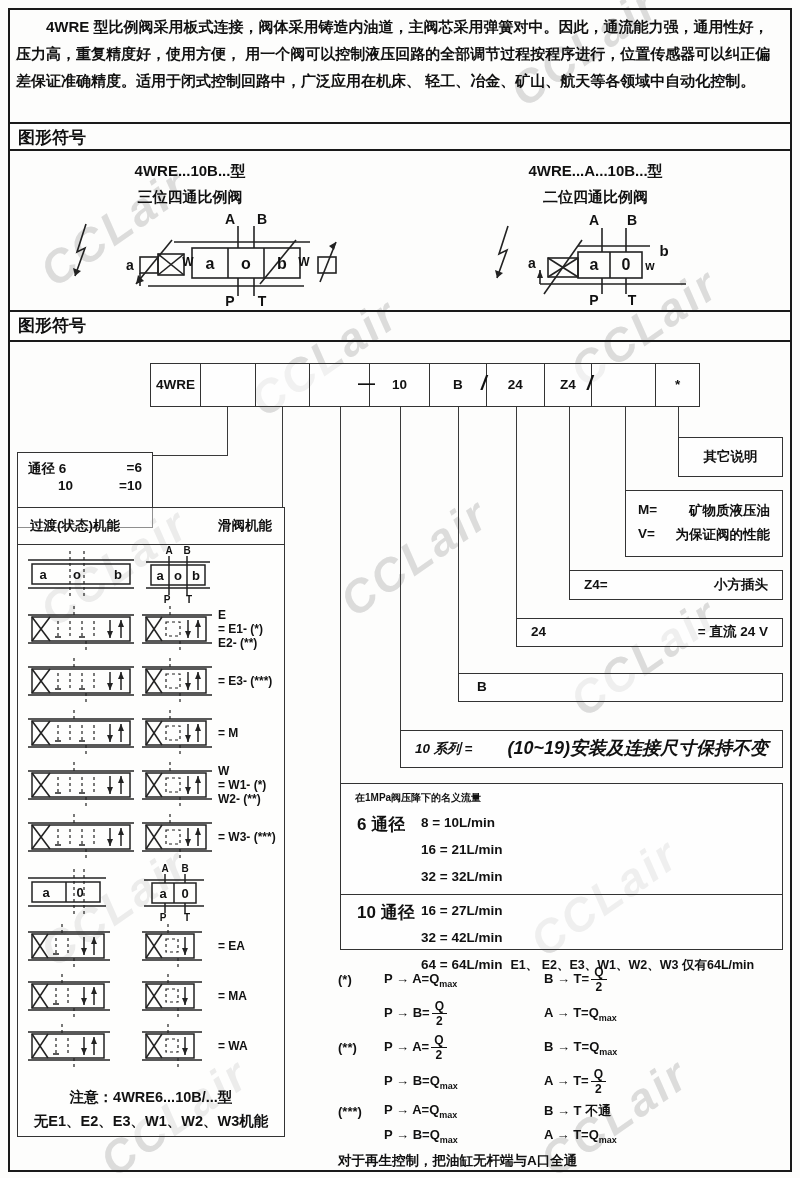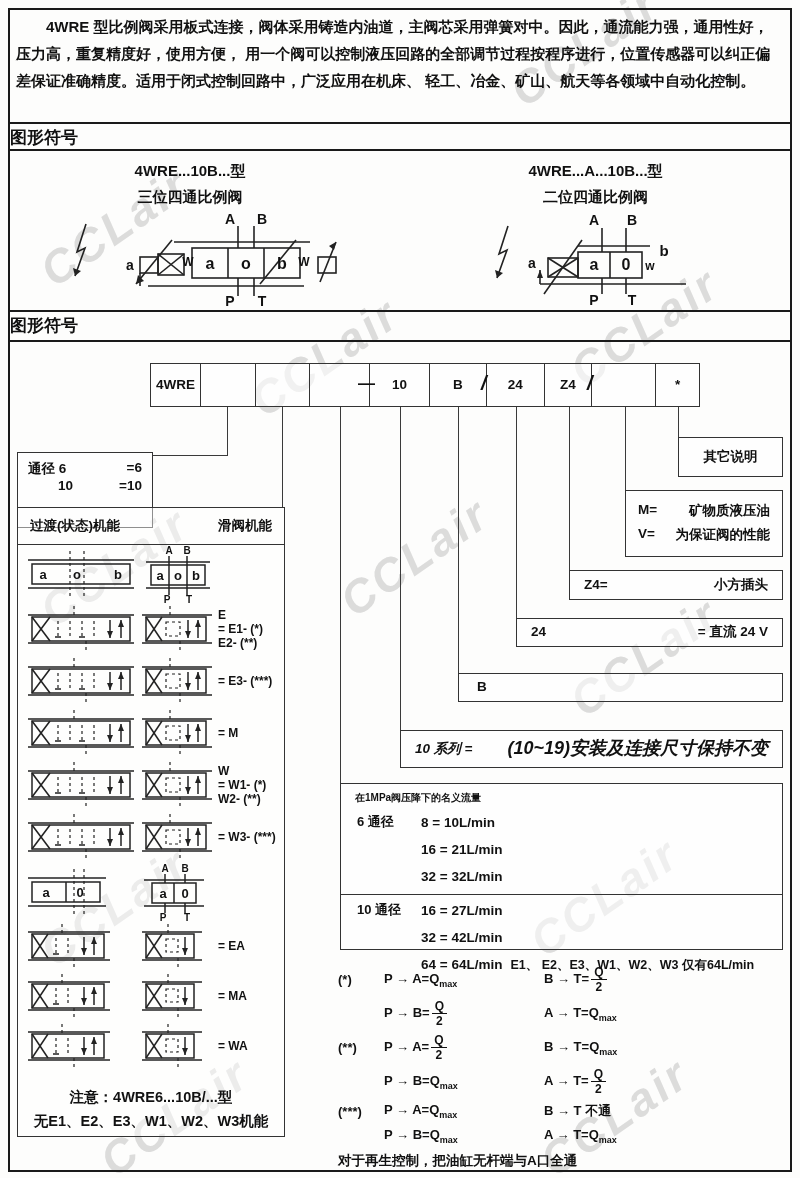--- a/index.html
+++ b/index.html
@@ -10,21 +10,21 @@
   .wmlayer{position:absolute;inset:0;z-index:0;}
   .wm{position:absolute;font-size:46px;font-weight:bold;font-style:italic;letter-spacing:3px;
       color:rgba(175,175,175,0.42);transform:rotate(-35deg);white-space:nowrap;}
   .page-border{position:absolute;left:8px;top:8px;width:780px;height:1160px;
       border:2px solid #1a1a1a;pointer-events:none;}
   
   .intro{left:16px;top:13px;width:770px;font-size:15px;line-height:27px;font-weight:600;}
   .intro .ind{padding-left:30px;}
   
   .band{left:10px;width:780px;height:29px;border-top:2px solid #1a1a1a;border-bottom:2px solid #1a1a1a;
-        font-size:17px;font-weight:bold;line-height:28px;padding-left:0;box-sizing:border-box;background:transparent;}
+        font-size:17px;font-weight:bold;line-height:28px;padding-left:8px;box-sizing:border-box;background:transparent;}
   
   .figtitle{text-align:center;font-size:15px;font-weight:bold;line-height:26px;}
   
   .vline{position:absolute;width:0;border-left:1.5px solid #3a3a3a;}
   .hline{position:absolute;height:0;border-top:1.5px solid #3a3a3a;}
   
   .coderow{left:150px;top:363px;width:550px;height:44px;border:1.5px solid #333;
            display:flex;box-sizing:border-box;background:rgba(255,255,255,.6);}
   .coderow .cell{border-right:1.5px solid #333;box-sizing:border-box;text-align:center;
            line-height:41px;font-size:13.5px;font-weight:bold;}
@@ -32,21 +32,21 @@
   .c1{width:50px;}.c2{width:55px;}.c3{width:55px;}.c4{width:60px;}.c5{width:60px;}
   .c6{width:57px;}.c7{width:58px;}.c8{width:48px;}.c9{width:64px;}.c10{width:43px;}
   .sep{position:absolute;font-size:17px;font-weight:bold;z-index:2;background:transparent;}
   
   .lbox{position:absolute;border:1.5px solid #333;box-sizing:border-box;font-size:13.5px;
         font-weight:bold;background:rgba(255,255,255,.55);}
   .rowflex{display:flex;justify-content:space-between;}
   
   .flow-title{padding:7px 0 2px 14px;font-size:10px;font-weight:bold;}
   .fgroup{position:relative;padding:2px 8px 4px 80px;}
-  .fgroup .glabel{position:absolute;left:16px;top:6px;font-size:13px;font-weight:bold;}
+  .fgroup .glabel{position:absolute;left:16px;top:6px;font-size:17px;font-weight:bold;}
   .fgroup .frowtx{font-size:13.5px;font-weight:bold;line-height:27px;white-space:nowrap;}
   .fgroup .fnote{font-size:12.5px;font-weight:bold;margin-left:8px;}
   .gdiv{border-top:1.5px solid #333;}
   
   .spool{left:17px;top:507px;width:268px;height:630px;border:1.5px solid #333;box-sizing:border-box;
          background:rgba(255,255,255,.45);}
   .sphead{height:37px;border-bottom:1.5px solid #333;display:flex;justify-content:space-between;
           align-items:center;padding:0 12px;font-size:13.5px;font-weight:bold;box-sizing:border-box;}
   .srow{display:flex;align-items:center;padding-left:4px;}
   .srow .slab{font-size:12px;font-weight:bold;line-height:14px;white-space:nowrap;}

